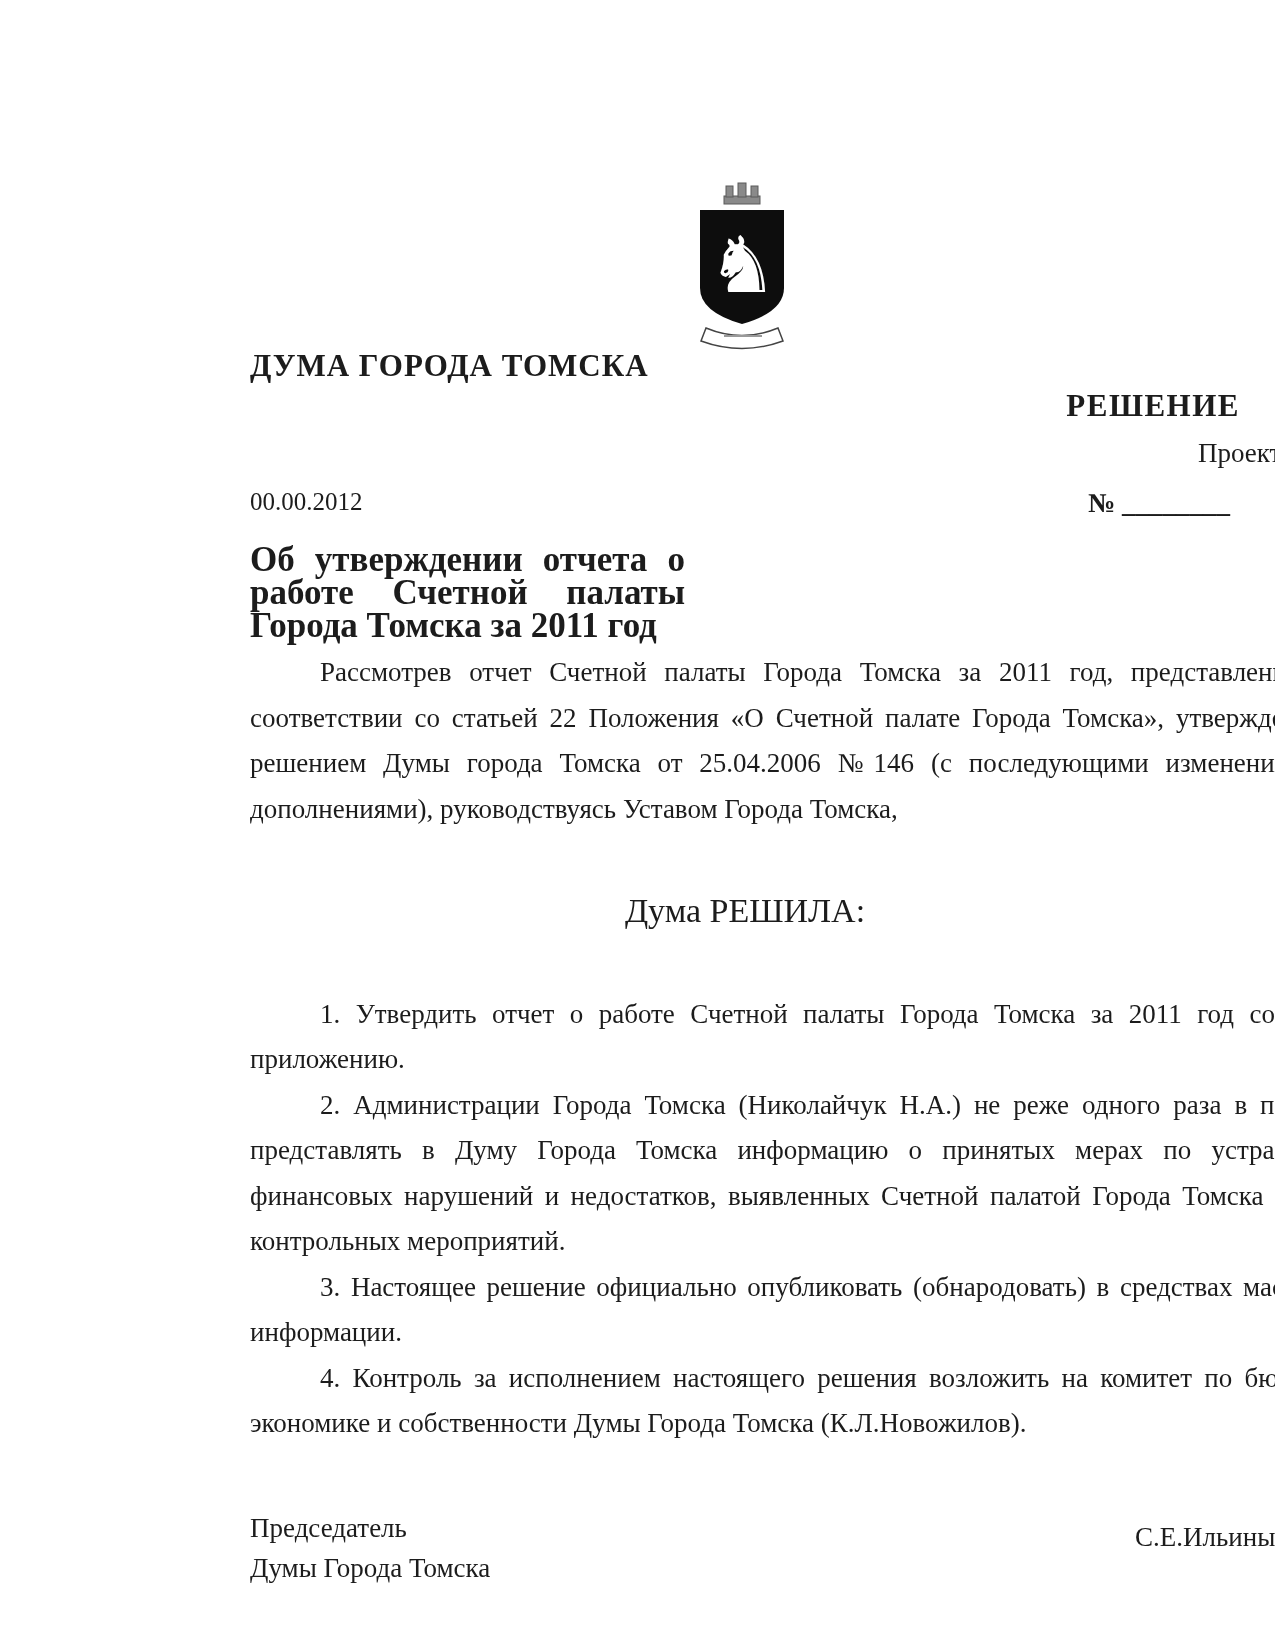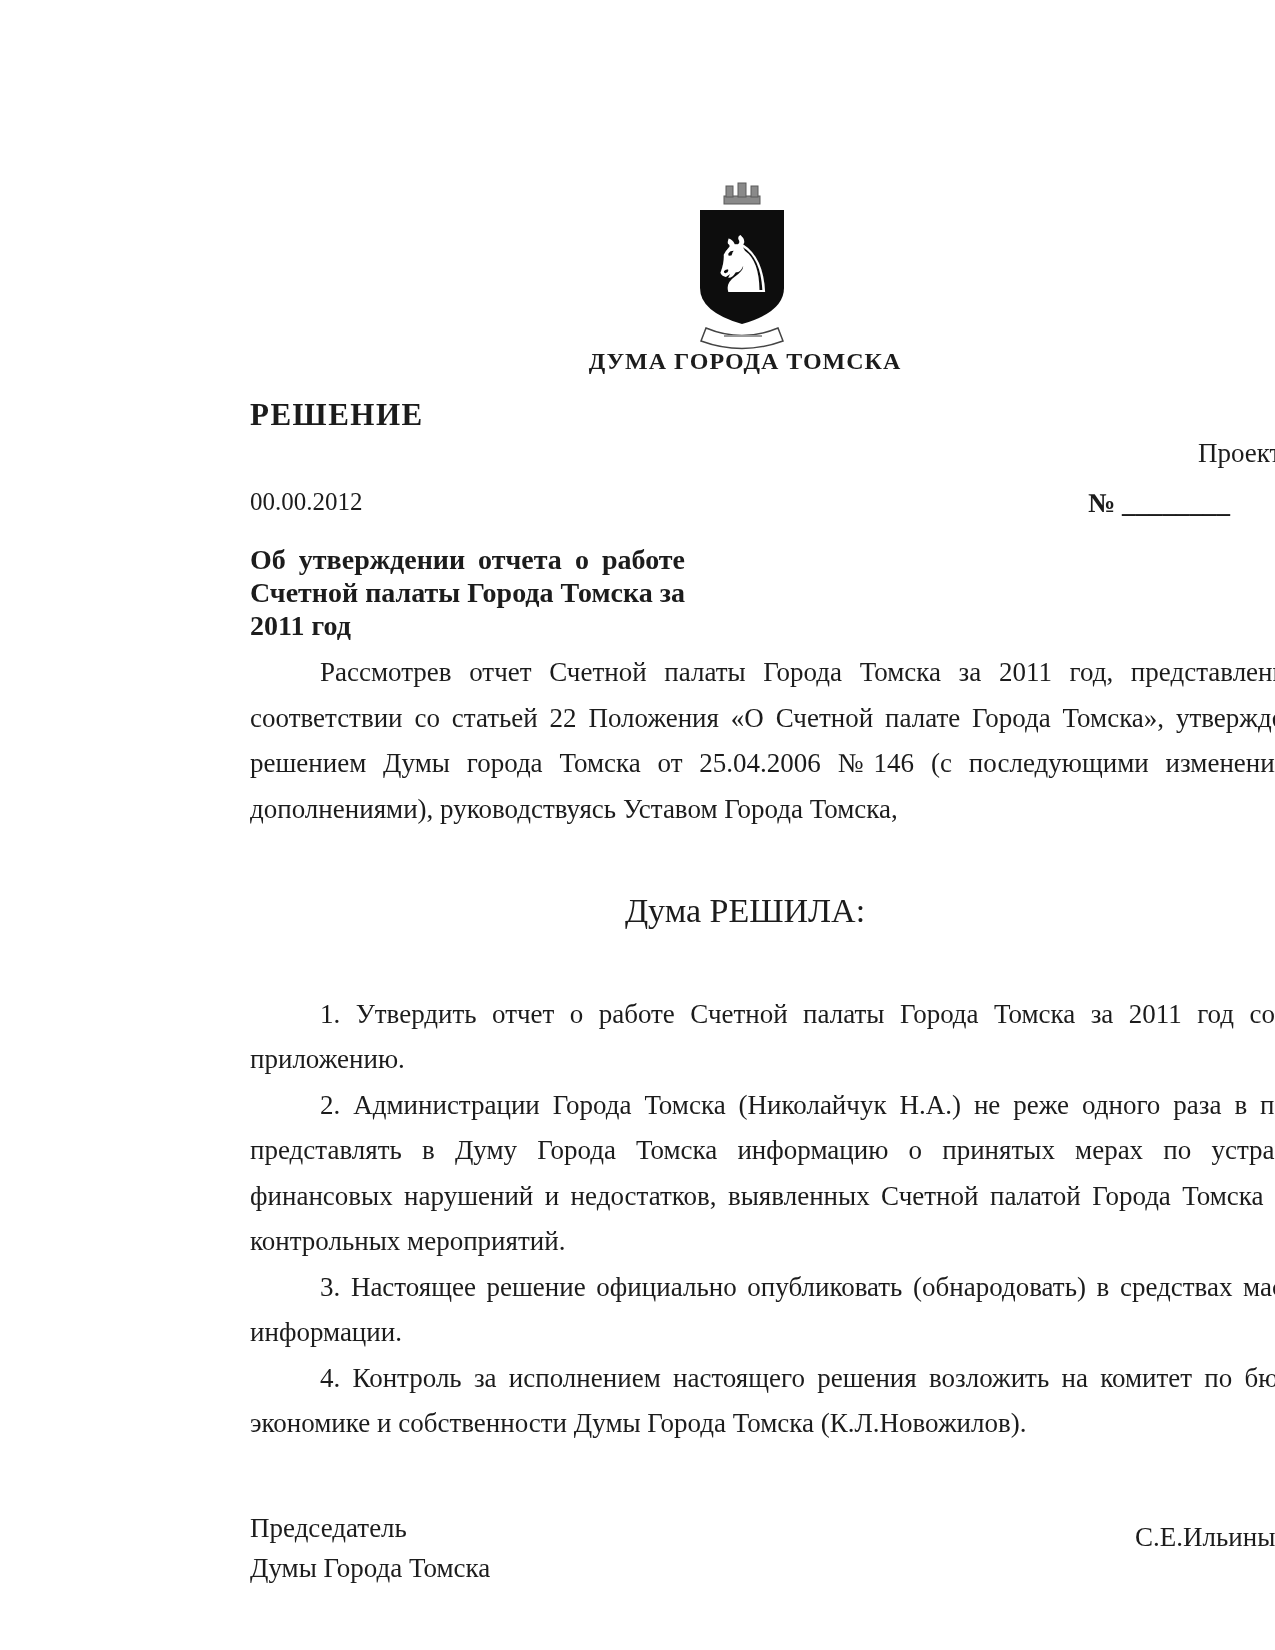--- a/index.html
+++ b/index.html
@@ -25,32 +25,32 @@
     width: 124px;
     height: 172px;
   }
 
   
   .org-title {
     position: absolute;
     top: 348px;
     left: 250px;
     width: 990px;
-    text-align: center;
-    font-size: 24px;
+    text-align: left;
+    font-size: 31px;
     font-weight: bold;
     letter-spacing: 1px;
     white-space: nowrap;
   }
   .doc-type {
     position: absolute;
-    top: 397px;
+    top: 388px;
     left: 250px;
     width: 990px;
-    text-align: left;
+    text-align: right;
     font-size: 31px;
     font-weight: bold;
     letter-spacing: 1.5px;
   }
   .draft {
     position: absolute;
     top: 438px;
     left: 1198px;
     font-size: 27px;
     white-space: nowrap;
@@ -72,21 +72,21 @@
     white-space: nowrap;
     font-weight: bold;
   }
 
   
   .subject {
     position: absolute;
     top: 543px;
     left: 250px;
     width: 435px;
-    font-size: 28px;
+    font-size: 35px;
     line-height: 33px;
     font-weight: bold;
     text-align: justify;
   }
 
   
   .body-col {
     position: absolute;
     top: 650px;
     left: 250px;

